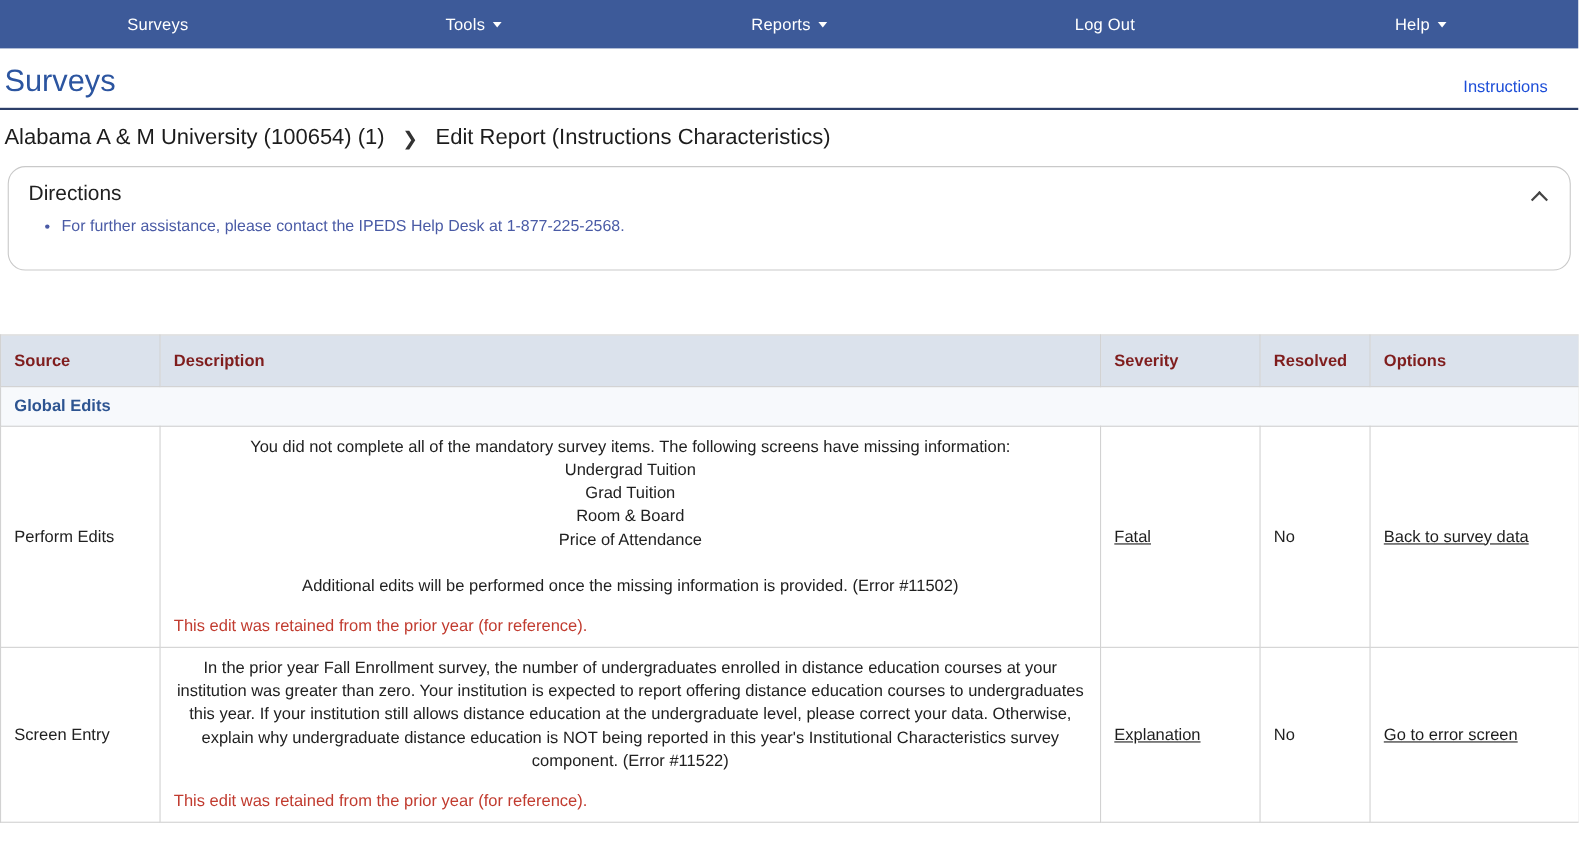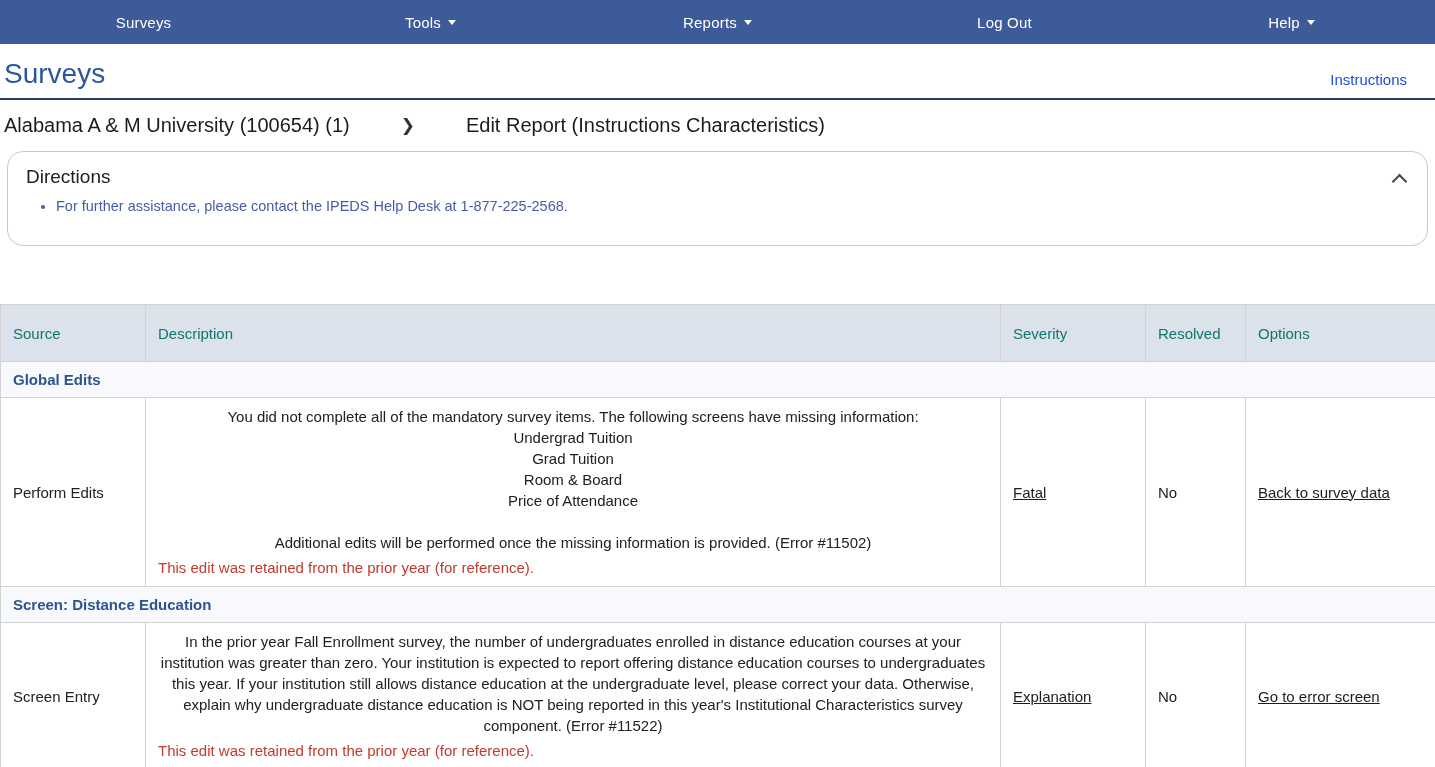--- a/index.html
+++ b/index.html
@@ -27,21 +27,21 @@
   
   .page-header {
     display:flex; justify-content:space-between; align-items:flex-end;
     padding:8px 28px 8px 4px; border-bottom:2px solid #2c3e68; height:56px;
   }
   .page-title { font-size:28px; color:#2c55a0; font-weight:400; }
   .instructions-link { font-size:15px; color:#1d4ed8; cursor:pointer; padding-bottom:2px; }
 
   
   .breadcrumb {
-    padding:14px 4px 12px; font-size:20px; color:#1c1c1c; display:flex; align-items:center;gap:35px;
+    padding:14px 4px 12px; font-size:20px; color:#1c1c1c; display:flex; align-items:flex-end;
   }
   .crumb-sep { margin:0 16px; font-size:17px; color:#333; }
 
   
   .directions-card {
     margin:2px 7px 0; border:1px solid #c9c9c9; border-radius:16px;
     padding:14px 18px 16px; position:relative; min-height:95px;
   }
   .directions-title { font-size:19px; color:#212121; margin-bottom:8px; }
   .collapse-toggle {
@@ -64,29 +64,29 @@
   table.edits col.c-source   { width:145px; }
   table.edits col.c-desc     { width:855px; }
   table.edits col.c-severity { width:145px; }
   table.edits col.c-resolved { width:100px; }
   table.edits col.c-options  { width:190px; }
 
   table.edits th, table.edits td {
     border:1px solid #d2d2d2; padding:8px 12px; text-align:left; vertical-align:middle;
   }
   table.edits thead th {
-    background:#dbe2ec; font-weight:400; color:#0f766e; height:57px; font-size:15px;
+    background:#dbe2ec; font-weight:700; color:#7f1d1d; height:47px; font-size:15px;
   }
   tr.section-row td {
     background:#f7f9fc; font-weight:700; color:#2d5491; height:36px; font-size:15px;
     border-left:1px solid #d2d2d2; border-right:1px solid #d2d2d2;
   }
   td.desc-cell { vertical-align:middle; padding:10px 12px; }
   .desc-text { white-space:pre-line; line-height:21px; color:#212121;text-align:center; }
-  .retained-note { color:#c13b2f; line-height:21px; margin-top:4px; }
+  .retained-note { color:#c13b2f; line-height:21px; margin-top:16px; }
   a.table-link, .table-link {
     color:#1d1d1d; text-decoration:underline; cursor:pointer;
   }
 </style>
 </head>
 <body>
 
 <div class="navbar">
   <div class="nav-item">
     <span>Surveys</span>
@@ -165,23 +165,20 @@
       </td>
       <td>
         <span class="table-link">Fatal</span>
       </td>
       <td>No</td>
       <td>
         <span class="table-link">Back to survey data</span>
       </td>
     </tr>
 
-    <tr class="section-row">
-      <td colspan="5">Screen: Distance Education</td>
-    </tr>
     <tr>
       <td>Screen Entry</td>
       <td class="desc-cell">
         <div class="desc-text">In the prior year Fall Enrollment survey, the number of undergraduates enrolled in distance education courses at your institution was greater than zero. Your institution is expected to report offering distance education courses to undergraduates this year. If your institution still allows distance education at the undergraduate level, please correct your data. Otherwise, explain why undergraduate distance education is NOT being reported in this year's Institutional Characteristics survey component. (Error #11522)</div>
         <div class="retained-note">This edit was retained from the prior year (for reference).</div>
       </td>
       <td>
         <span class="table-link">Explanation</span>
       </td>
       <td>No</td>

